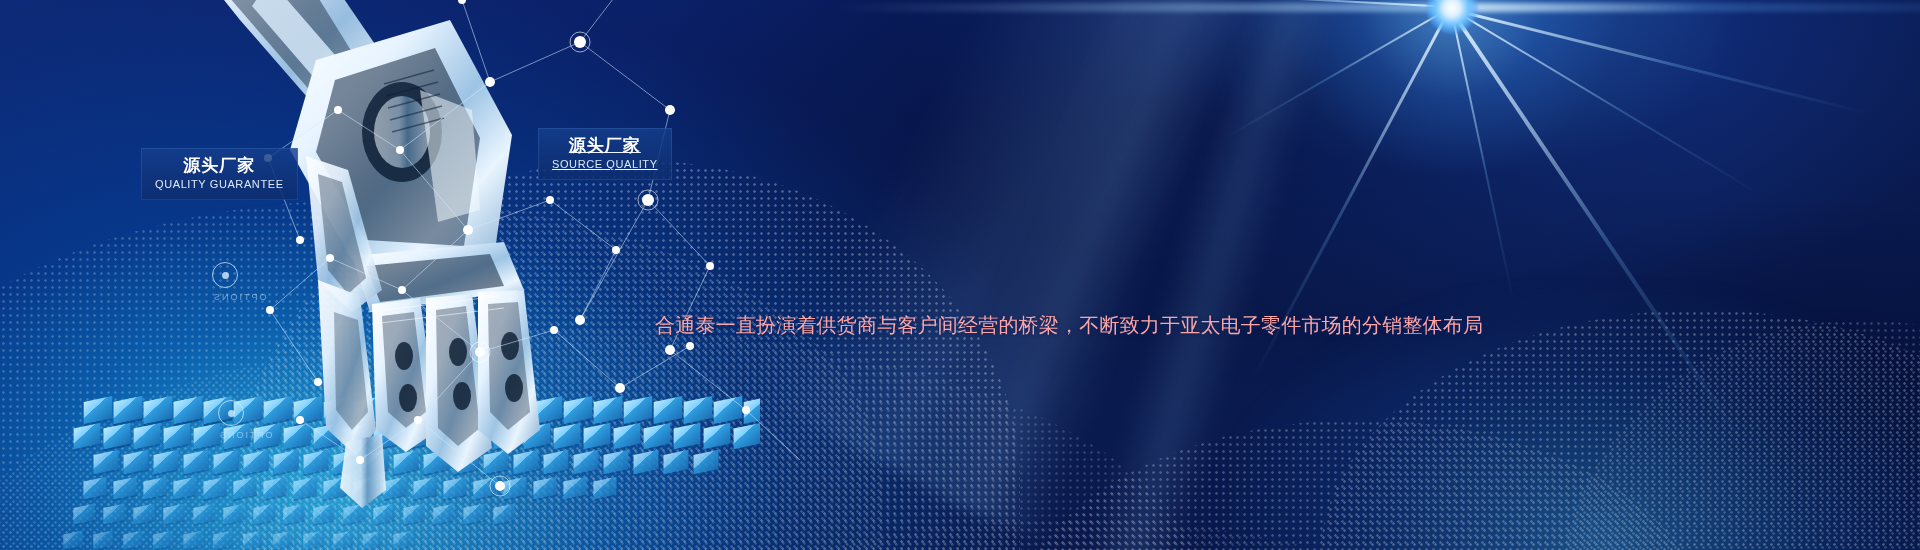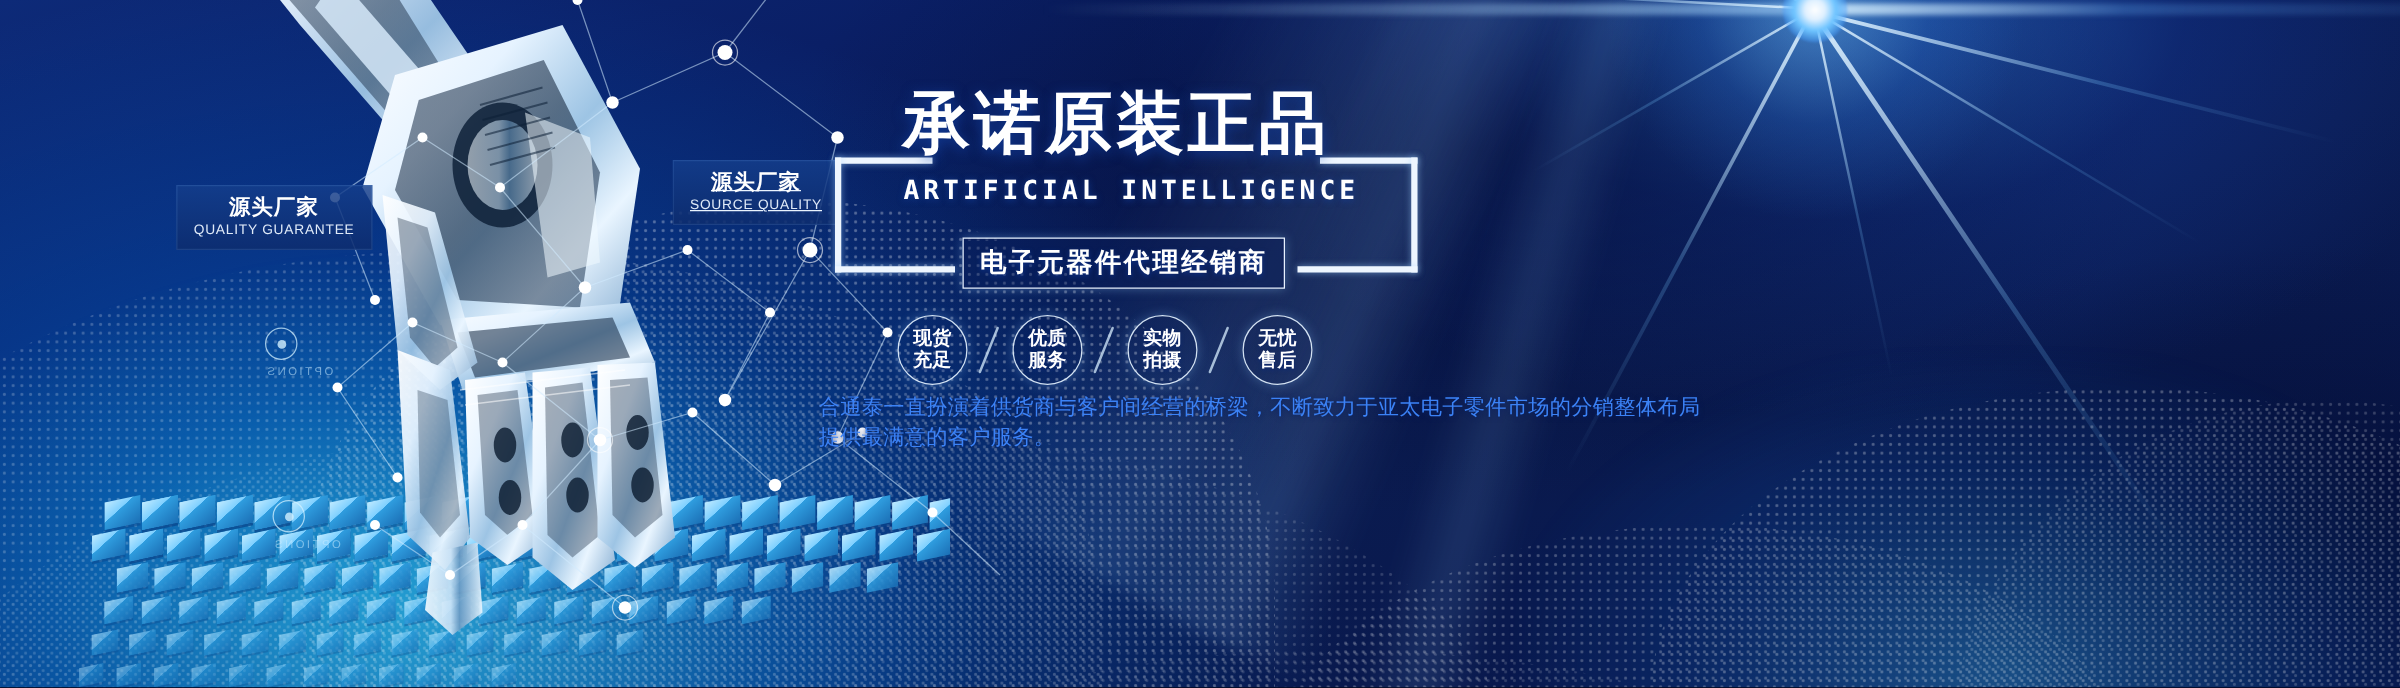--- a/index.html
+++ b/index.html
@@ -181,21 +181,21 @@
            text-shadow:0 1px 3px rgba(10,40,120,.8); }
   .sep{ width:36px; height:56px; position:relative; }
   .sep::before{
     content:""; position:absolute; left:16px; top:8px; width:2px; height:40px;
     background:rgba(215,238,255,.75); transform:rotate(22deg); border-radius:2px;
   }
 
   
   .para{
     position:absolute; left:655px; top:314px; width:660px;
-    color:#3b82f6; font-size:17px; line-height:23px; letter-spacing:.2px;
+    color:#fca5a5; font-size:20px; line-height:23px; letter-spacing:.2px;
     text-shadow:0 1px 4px rgba(8,30,95,.95);
   }
   .para p{ margin:0 0 1px 0; white-space:nowrap; }
 </style>
 </head>
 <body>
 
 <div class="banner">
 
   <div class="bg-base"></div>
@@ -498,56 +498,19 @@
 
   <div class="chip chip-quality">
     <div class="cn">源头厂家</div>
     <div class="en">QUALITY GUARANTEE</div>
   </div>
   <div class="chip chip-factory">
     <div class="cn">源头厂家</div>
     <div class="en">SOURCE QUALITY</div>
   </div>
 
-  <div class="headline">
-    <div class="frame">
-      <span class="f-tl-h"></span>
-        <span class="f-tl-v"></span>
-        <span class="f-bl-h"></span>
-      <span class="f-tr-h"></span>
-        <span class="f-tr-v"></span>
-        <span class="f-br-h"></span>
-    </div>
-    <div class="title-cn">承诺原装正品</div>
-    <div class="title-en">ARTIFICIAL INTELLIGENCE</div>
-    <div class="tagline">
-      <span>电子元器件代理经销商</span>
-    </div>
-  </div>
-
-  <div class="features">
-    <div class="feat">
-      <b>现货</b>
-      <b>充足</b>
-    </div>
-    <div class="sep"></div>
-    <div class="feat">
-      <b>优质</b>
-      <b>服务</b>
-    </div>
-    <div class="sep"></div>
-    <div class="feat">
-      <b>实物</b>
-      <b>拍摄</b>
-    </div>
-    <div class="sep"></div>
-    <div class="feat">
-      <b>无忧</b>
-      <b>售后</b>
-    </div>
-  </div>
+
 
   <div class="para">
     <p>合通泰一直扮演着供货商与客户间经营的桥梁，不断致力于亚太电子零件市场的分销整体布局</p>
-    <p>提供最满意的客户服务。</p>
   </div>
 
 </div>
 
 </body></html>

